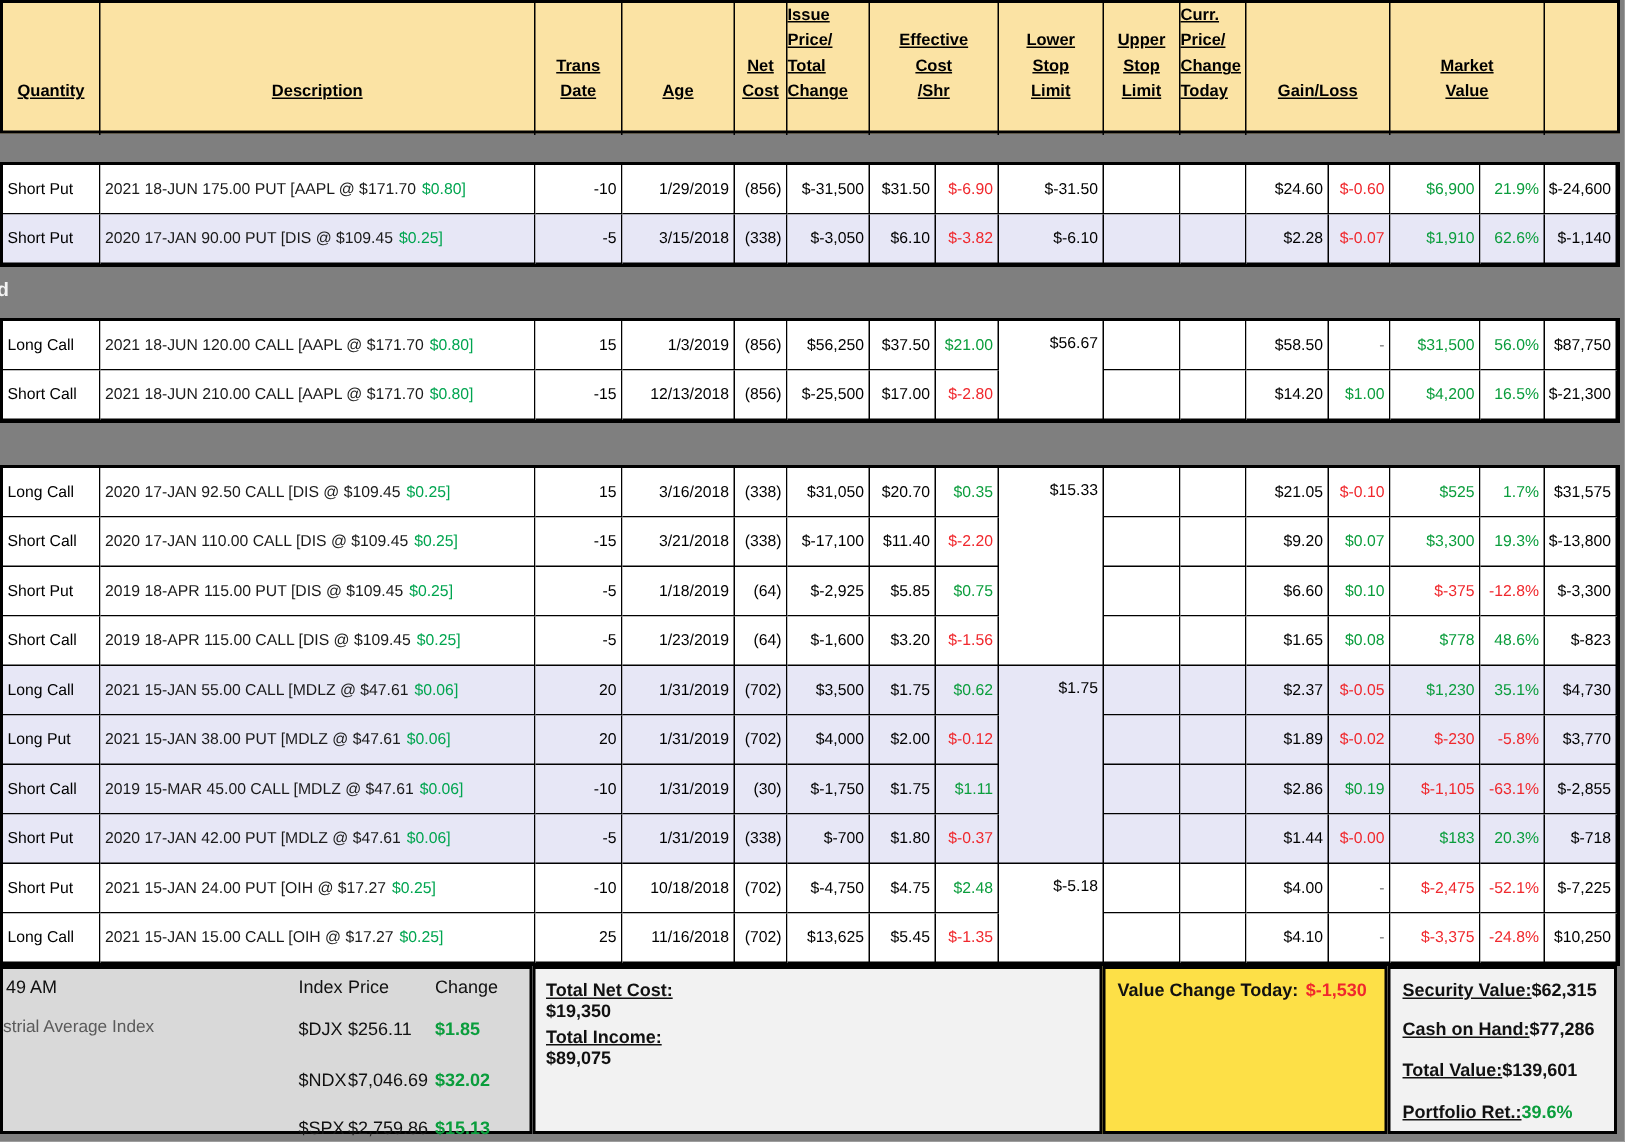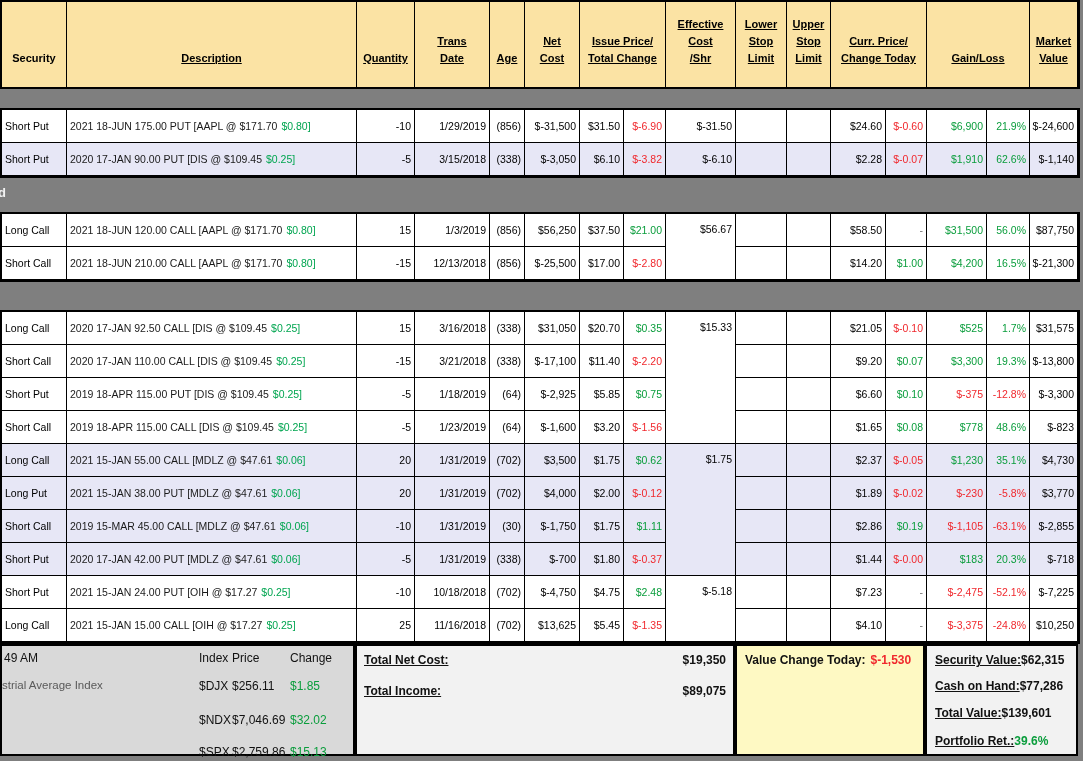--- a/index.html
+++ b/index.html
@@ -23,51 +23,48 @@
   .desc .main{color:#1a1a1a;} .desc .chg{color:#00a550;}
   .pos{color:#0a9d3c;} .neg{color:#f0282d;} .dash{color:#777;}
   .efftop{align-items:flex-start;padding-top:9px;}
   
   #gap-label{position:absolute;left:-2px;top:185px;color:#f2f2f2;font-weight:bold;font-size:13px;}
   
   #footer{position:absolute;left:0;top:644px;width:1083px;height:117px;}
   .panel{position:absolute;top:0;height:112px;border:2px solid #000;box-sizing:border-box;}
   #p-indices{left:0;width:355px;background:#d9d9d9;}
   #p-totals{left:355px;width:380px;background:#f2f2f2;}
-  #p-change{left:735px;width:190px;background:#fef9c3;}
+  #p-change{left:735px;width:190px;background:#fde047;}
   #p-summary{left:925px;width:153px;background:#f2f2f2;}
   .fi{position:absolute;font-size:12px;color:#111;}
   .fi-b{font-weight:normal;}
   .fi-gray{color:#5a5a5a;font-size:11.5px;}
-  .fi-green{color:#0a9d3c;}
+  .fi-green{color:#0a9d3c;font-weight:bold;}
   .fi-c1{left:170px;padding-left:27px;} .fi-c2{left:230px;} .fi-c3{left:288px;}
   .fi-r0{top:5px;} .fi-r1{top:33px;} .fi-r2{top:67px;} .fi-r3{top:99px;}
   .t-row{position:absolute;left:0;width:100%;display:flex;justify-content:space-between;
-         padding:0 7px;box-sizing:border-box;font-size:12px;font-weight:bold;color:#111;}
+         padding:0 7px;box-sizing:border-box;font-size:12px;font-weight:bold;color:#111;flex-direction:column;}
   .t-row .ul{text-decoration:underline;}
   #p-change .vline{position:absolute;left:8px;top:7px;font-size:12px;font-weight:bold;color:#111;}
   .vval{color:#f0282d;margin-left:5px;}
   .s-row{position:absolute;left:0;width:100%;display:flex;justify-content:flex-start;
          padding:0 8px;box-sizing:border-box;font-size:12px;font-weight:bold;color:#111;}
   .s-row .ul{text-decoration:underline;}
   .s-green{color:#0a9d3c;}
 </style>
 </head>
 <body>
 
 <div id="app">
   <div id="hdr" style="grid-template-columns: 65px 290px 58px 75px 35px 55px 86px 70px 51px 44px 96px 103px 48px;">
       <div class="hc">
-        <span>Security</span>
+        <span class="hu">Quantity</span>
       </div>
       <div class="hc">
         <span class="hu">Description</span>
-      </div>
-      <div class="hc">
-        <span class="hu">Quantity</span>
       </div>
       <div class="hc">
         <span class="hu">Trans</span>
         <span class="hu">Date</span>
       </div>
       <div class="hc">
         <span class="hu">Age</span>
       </div>
       <div class="hc">
         <span class="hu">Net</span>
@@ -339,21 +336,21 @@
       </div>
       <div class="c r">-10</div>
       <div class="c r">10/18/2018</div>
       <div class="c r">(702)</div>
       <div class="c r">$-4,750</div>
       <div class="c r">$4.75</div>
       <div class="c r pos">$2.48</div>
       <div class="c r efftop" style="grid-row: span 2;">$-5.18</div>
       <div class="c"></div>
       <div class="c"></div>
-      <div class="c r">$7.23</div>
+      <div class="c r">$4.00</div>
       <div class="c r dash">-</div>
       <div class="c r neg">$-2,475</div>
       <div class="c r neg">-52.1%</div>
       <div class="c r">$-7,225</div>
       <div class="c l">Long Call</div>
       <div class="c l desc">
         <span class="main">2021 15-JAN 15.00 CALL [OIH @ $17.27 </span>
         <span class="chg">$0.25]</span>
       </div>
       <div class="c r">25</div>

